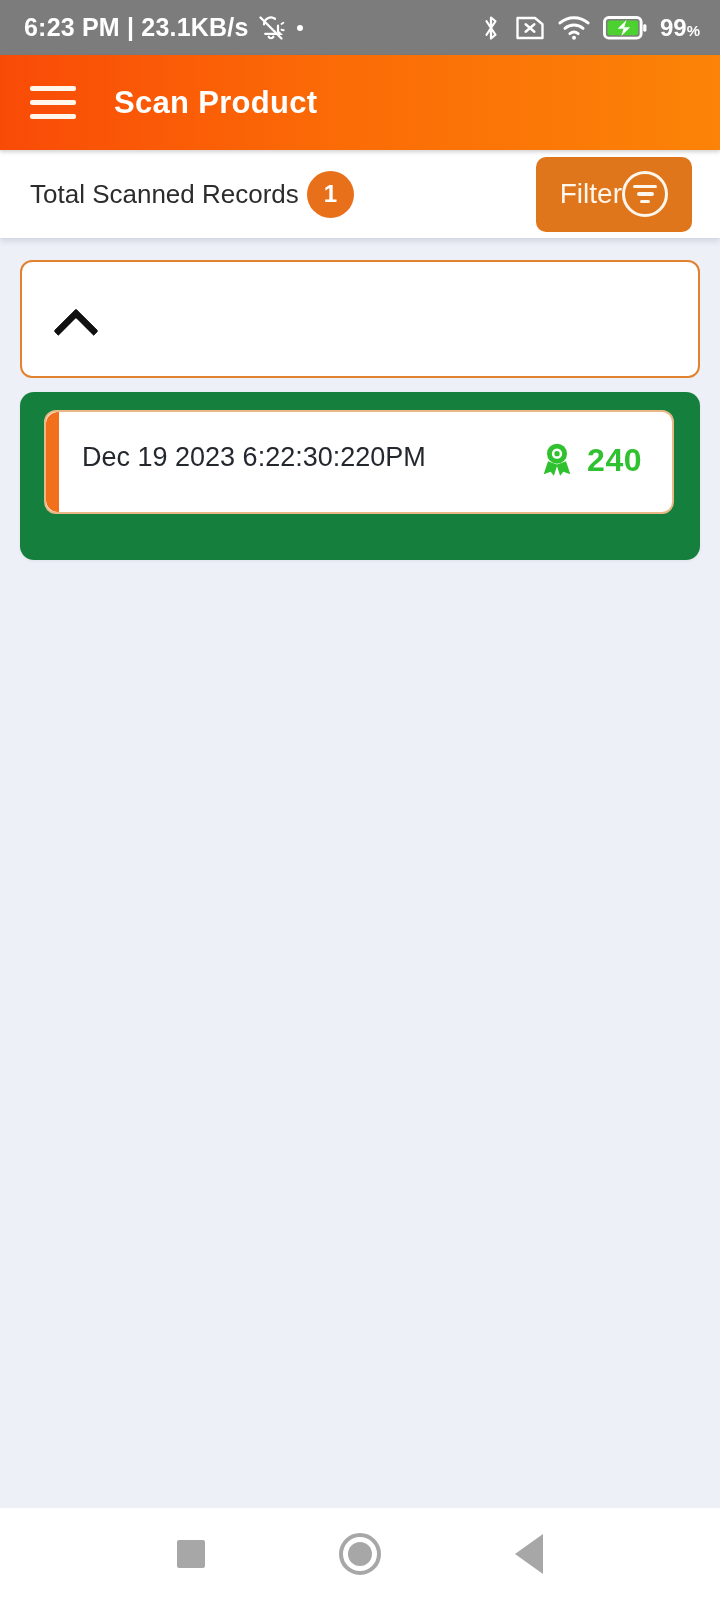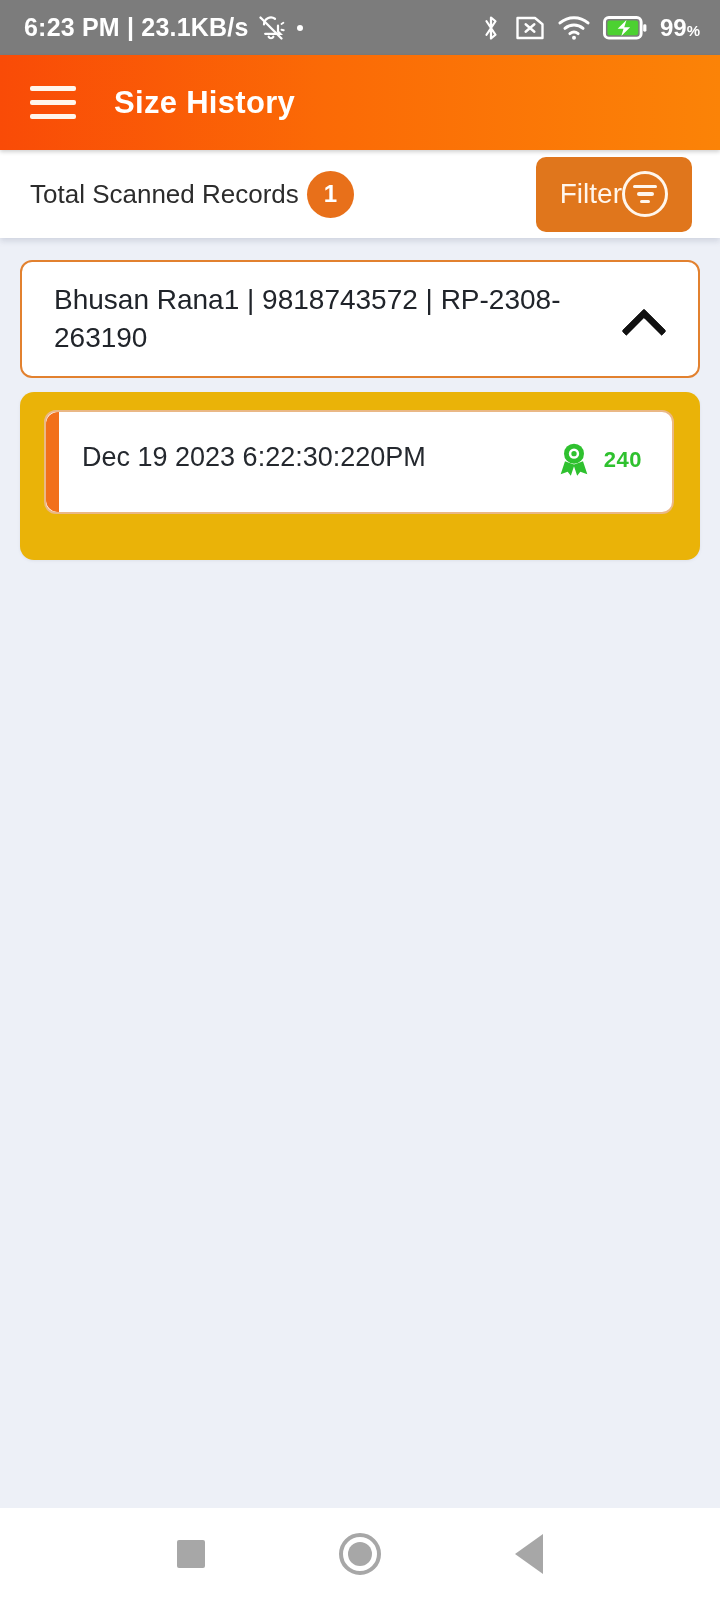--- a/index.html
+++ b/index.html
@@ -203,21 +203,21 @@
     top: 11px;
     width: 25px;
     height: 25px;
     border-left: 7px solid #111111;
     border-top: 7px solid #111111;
     transform: rotate(45deg);
     border-radius: 2px;
   }
 
   .record-body {
-    background: #eab308;
+    background: #15803d;
     border-radius: 14px;
     margin-top: 14px;
     padding: 18px 26px 46px 24px;
     box-shadow: 0 1px 3px rgba(90,100,130,.10);
   }
 
   .scan-card {
     position: relative;
     background: #ffffff;
     border: 2px solid #eab886;
@@ -246,21 +246,21 @@
     padding-top: 2px;
   }
   .points {
     display: flex;
     align-items: center;
     gap: 10px;
     flex: none;
   }
   .points-value {
     color: #2fc12f;
-    font-size: 22px;
+    font-size: 32px;
     font-weight: bold;
     letter-spacing: .5px;
   }
 
   .scan-fields { margin-top: 30px; }
   .field-row {
     font-size: 27px;
     color: #24282e;
     line-height: 1.42;
     white-space: nowrap;
@@ -345,21 +345,21 @@
       <span class="batt-pct"><span>99</span><small>%</small></span>
     </div>
   </div>
 
   <div class="app-bar">
     <div class="hamburger">
       <span></span>
       <span></span>
       <span></span>
     </div>
-    <div class="app-title">Size History</div>
+    <div class="app-title">Scan Product</div>
   </div>
 
   <div class="summary-bar">
     <div class="summary-left">
       <span class="summary-label">Total Scanned Records</span>
       <span class="count-badge">1</span>
     </div>
     <button class="filter-btn">
       <span class="filter-btn-label">Filter</span>
       <span class="filter-icon-circle">
@@ -367,21 +367,20 @@
         <i></i>
         <i></i>
       </span>
     </button>
   </div>
 
   <div class="content">
     <div class="record-group">
 
       <div class="record-header">
-        <div class="record-title">Bhusan Rana1 | 9818743572 | RP-2308-263190</div>
         <div class="chevron"></div>
       </div>
 
       <div class="record-body">
         <div class="scan-card">
 
           <div class="scan-top">
             <div class="scan-date">Dec 19 2023 6:22:30:220PM</div>
             <div class="points">
               <svg width="40" height="40" viewBox="0 0 24 24">

